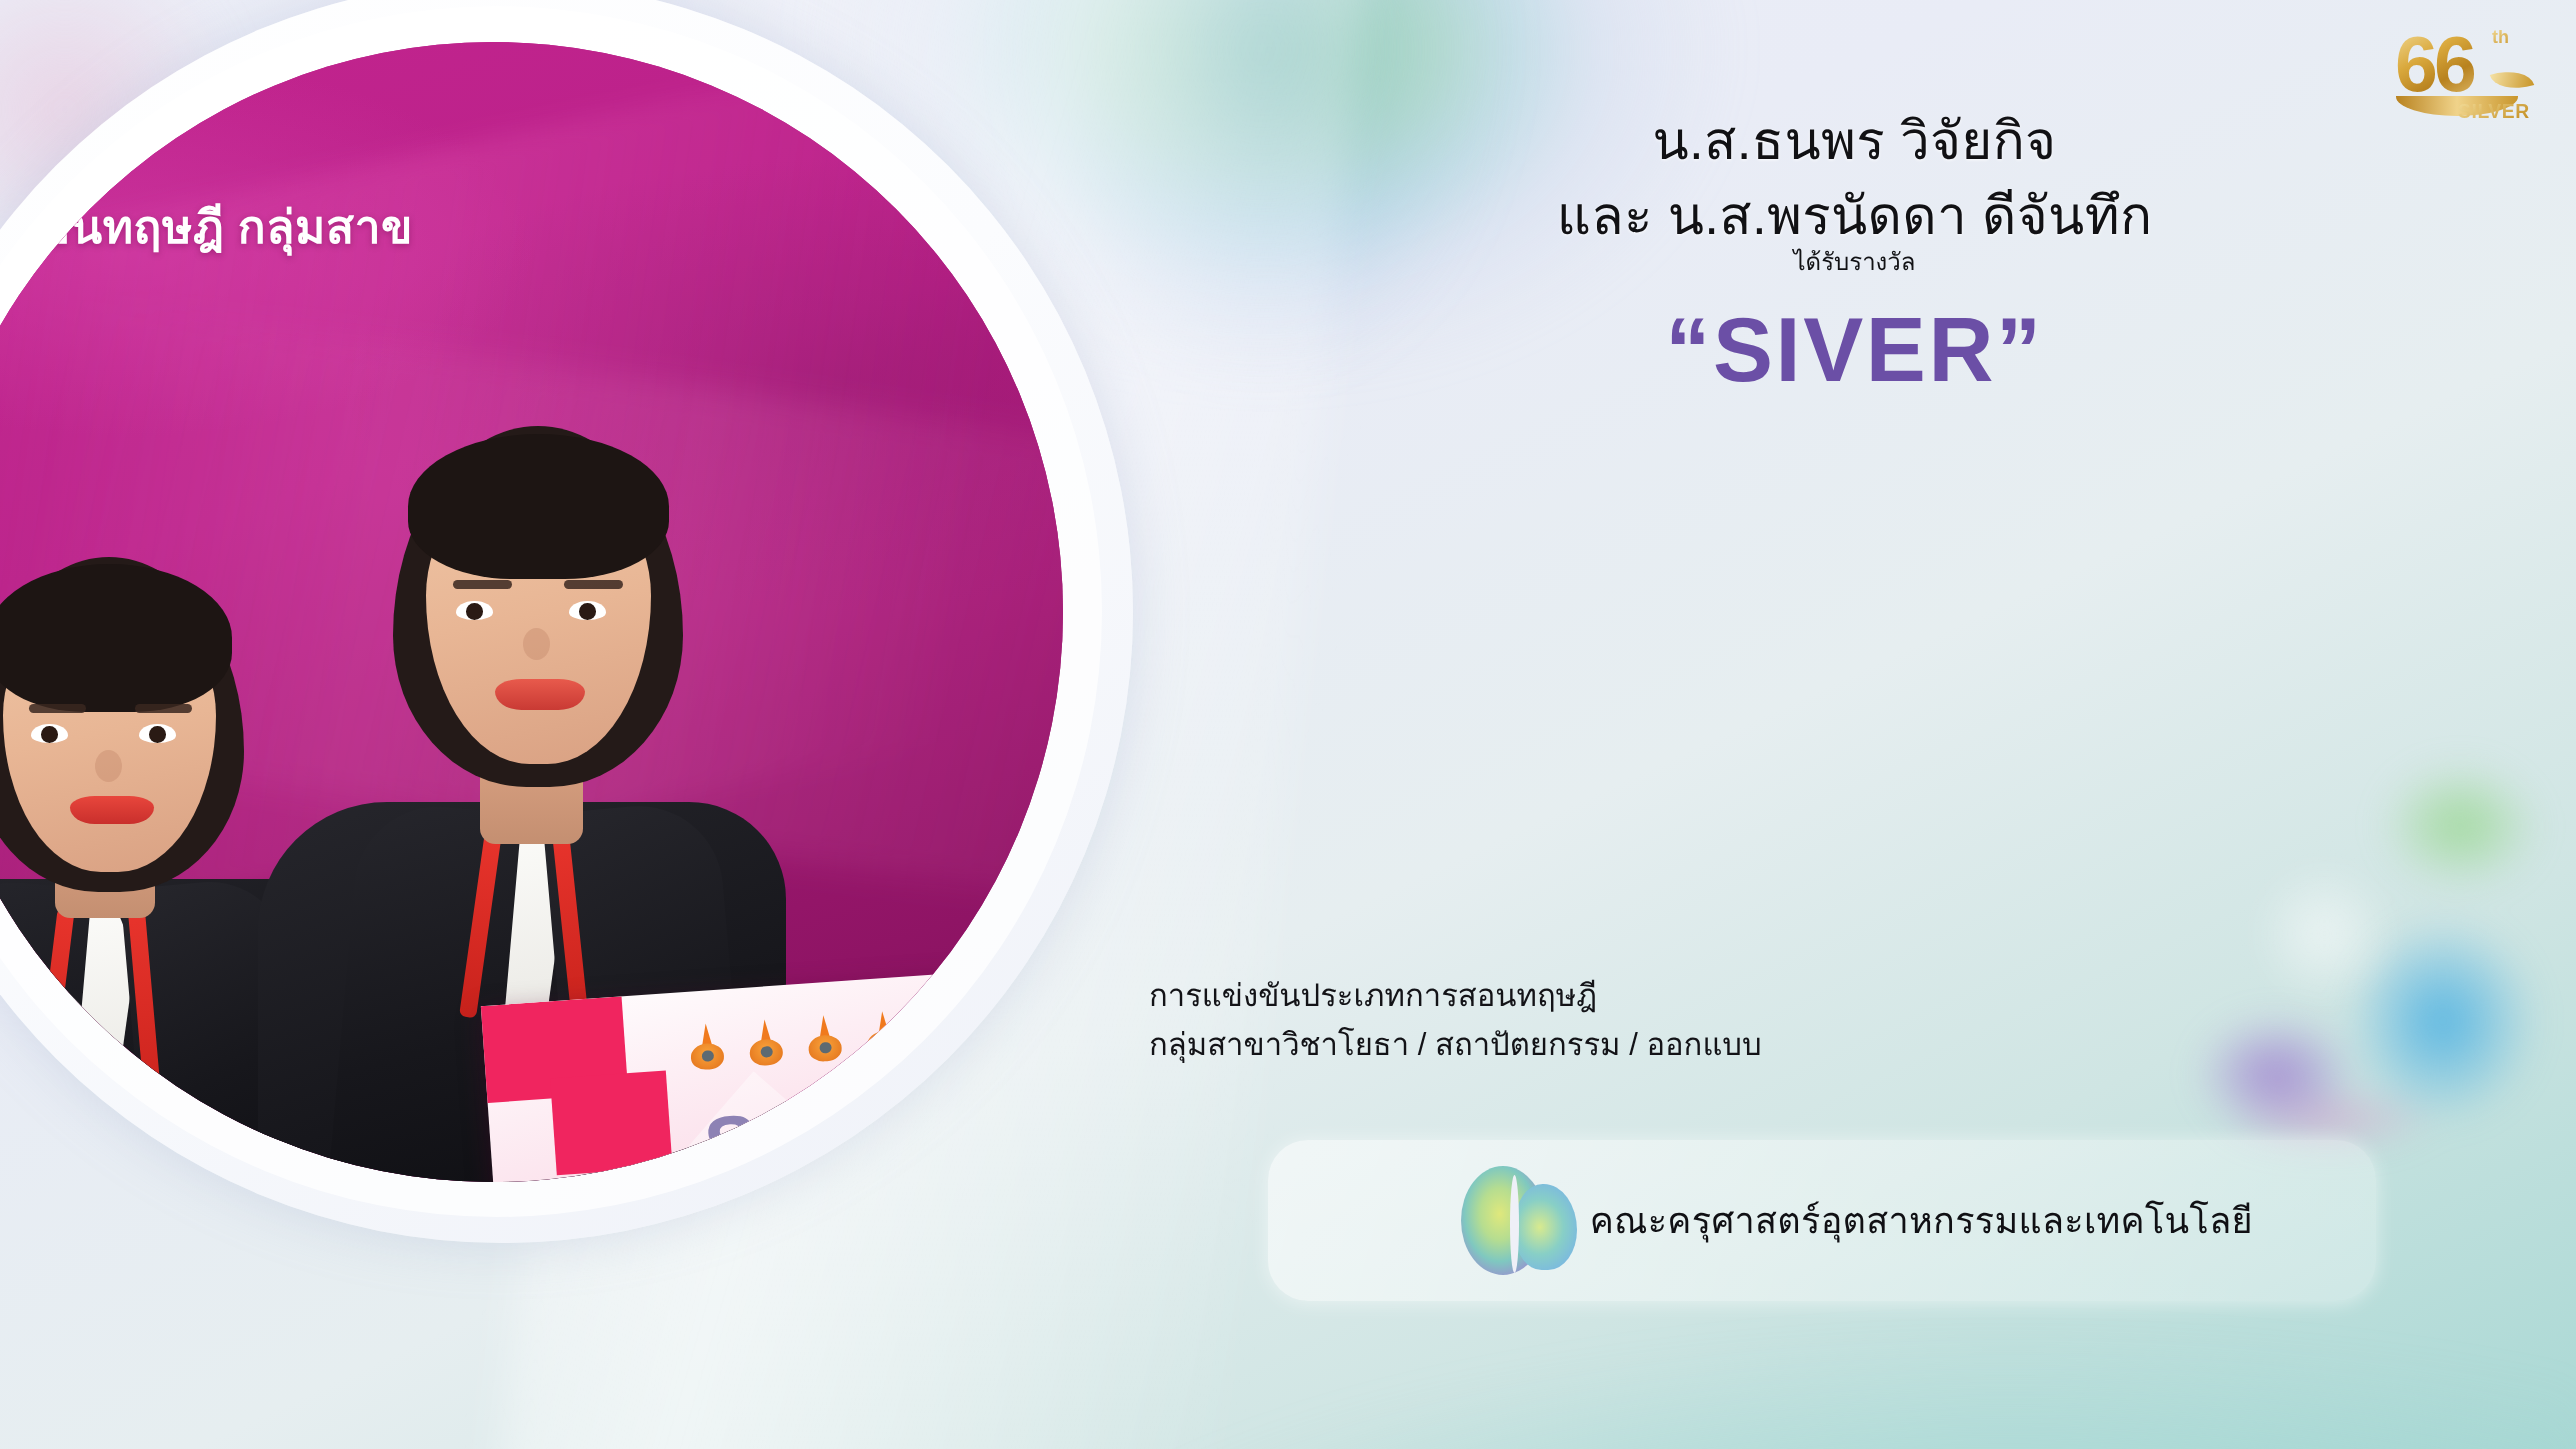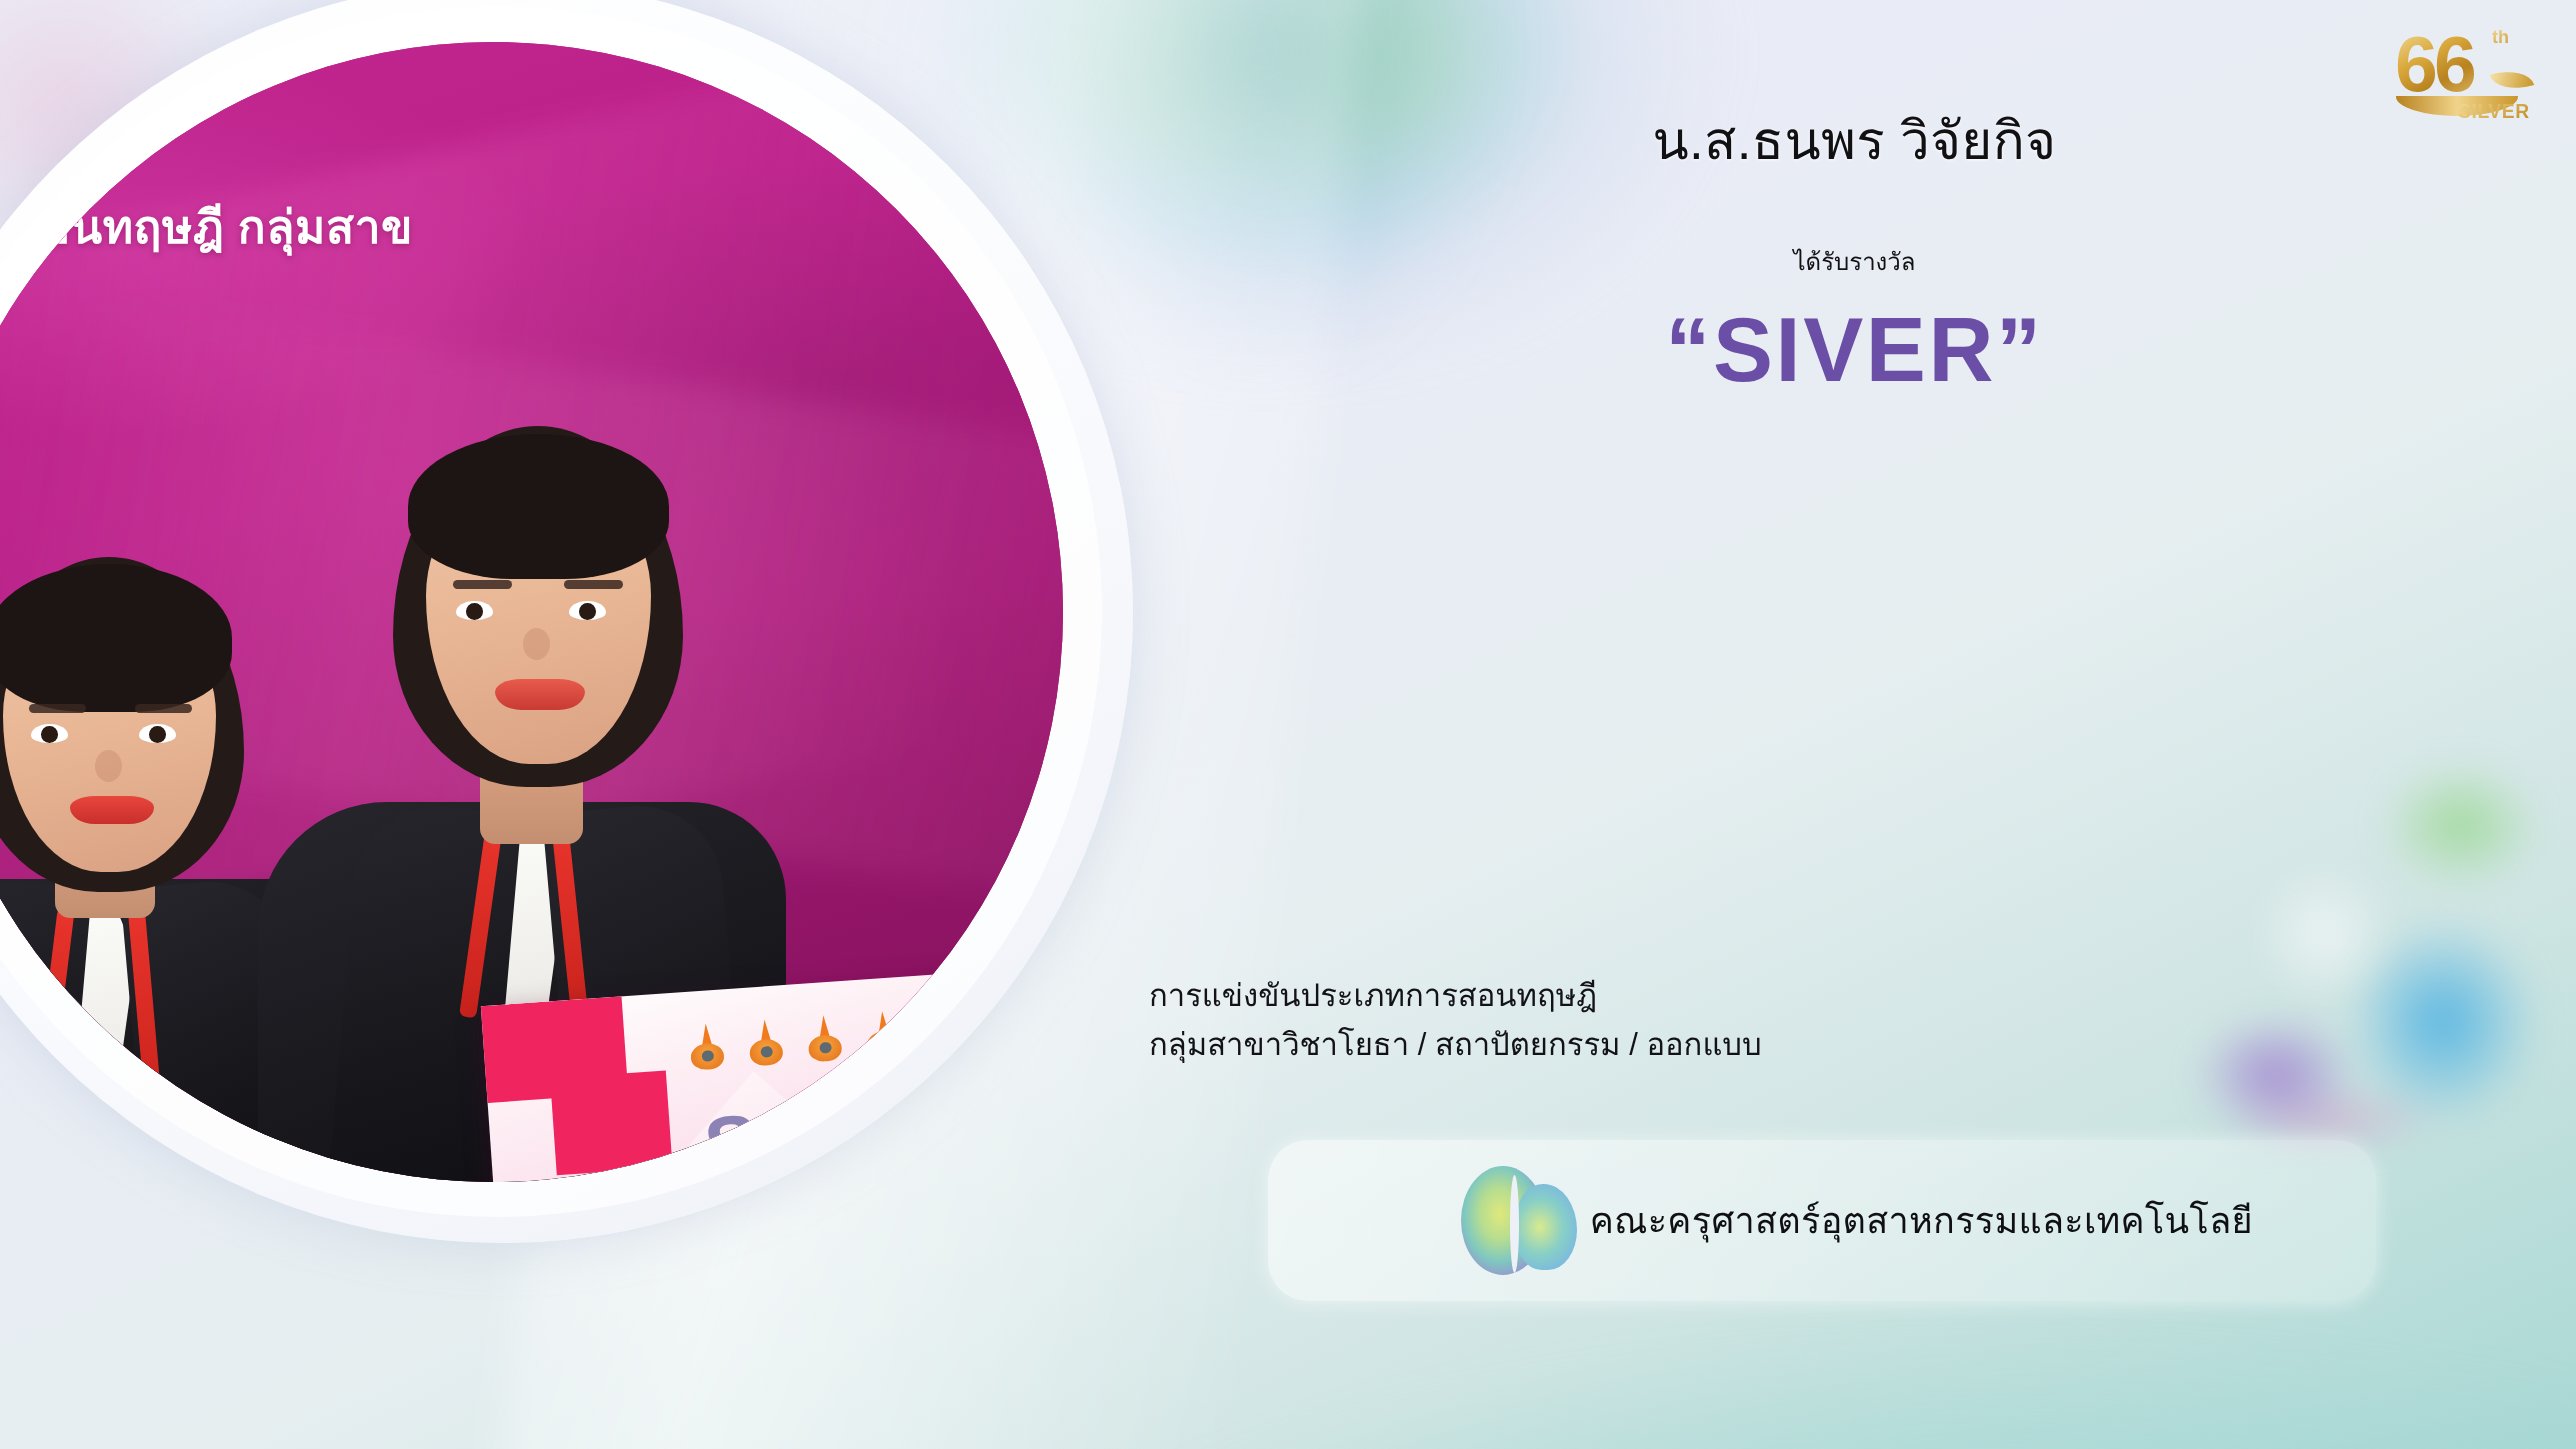--- a/index.html
+++ b/index.html
@@ -350,20 +350,21 @@
   <div class="kmitl-logo">
     <div class="kmitl-66">66</div>
     <div class="kmitl-th">th</div>
     <div class="kmitl-leaf"></div>
     <div class="kmitl-swoosh"></div>
     <div class="kmitl-name">SILVER</div>
   </div>
 
   <div class="names">
     <div class="name-line">น.ส.ธนพร  วิจัยกิจ</div>
+    <div class="name-line">และ น.ส.พรนัดดา  ดีจันทึก</div>
   </div>
 
   <div class="received">ได้รับรางวัล</div>
 
   <div class="award">“SIVER”</div>
 
   <div class="comp-block">
     <div class="comp-line">การแข่งขันประเภทการสอนทฤษฎี</div>
     <div class="comp-line">กลุ่มสาขาวิชาโยธา / สถาปัตยกรรม / ออกแบบ</div>
   </div>

